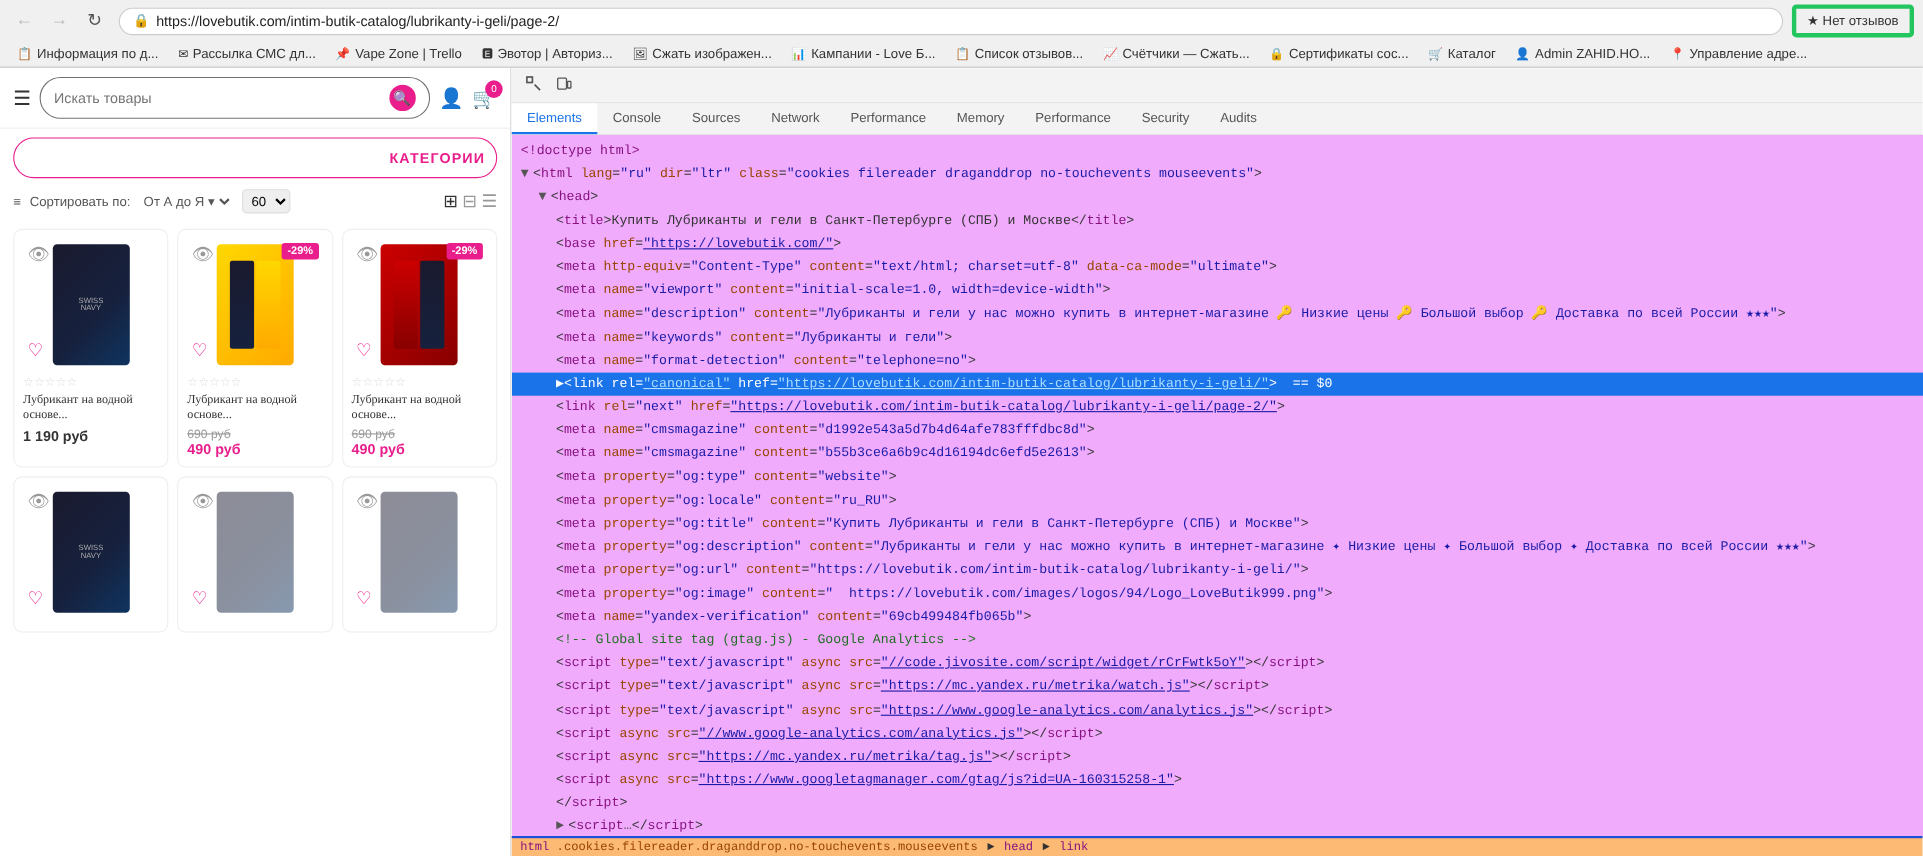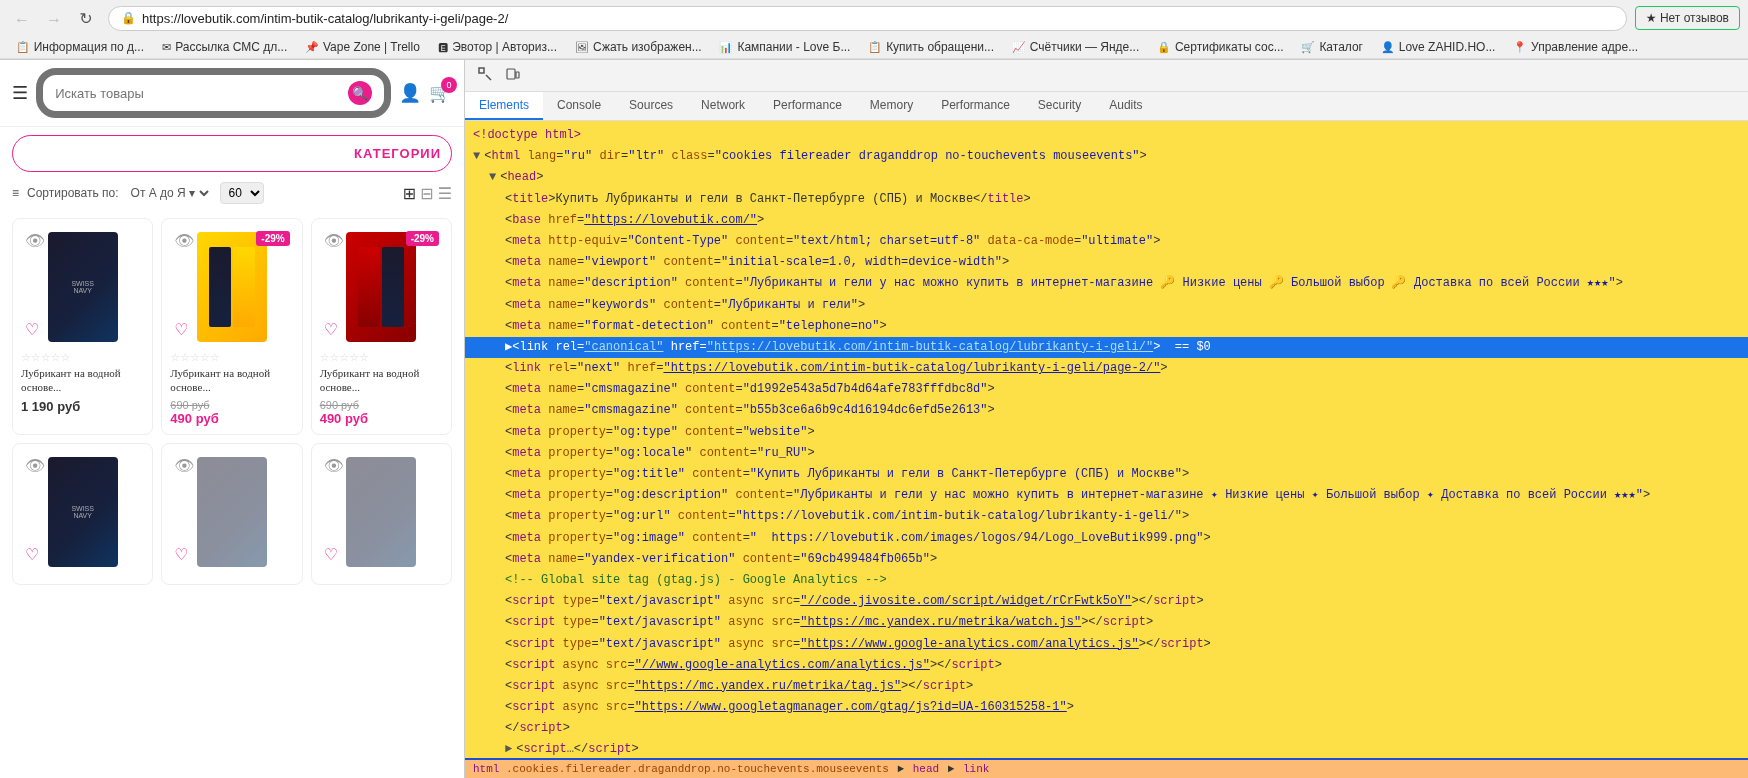--- a/index.html
+++ b/index.html
@@ -42,21 +42,21 @@
     .address-input {
       flex: 1;
       border: none;
       outline: none;
       font-size: 13px;
       color: #222;
       background: transparent;
     }
     .feedback-btn {
       background: none;
-      border: 1px solid #22c55e;
+      border: 4px solid #22c55e;
       padding: 4px 10px;
       border-radius: 4px;
       cursor: pointer;
       font-size: 12px;
       color: #333;
       white-space: nowrap;
     }
 
     
     .bookmarks-bar {
@@ -102,21 +102,21 @@
       gap: 8px;
       border-bottom: 1px solid #eee;
     }
     .hamburger-btn {
       background: none; border: none; cursor: pointer;
       font-size: 18px; color: #333;
     }
     .search-box {
       flex: 1;
       display: flex;
-      border: 7px solid #737373;
+      border: 1px solid #737373;
       border-radius: 20px;
       padding: 6px 12px;
       background: #fff;
     }
     .search-input {
       border: none; outline: none; font-size: 13px;
       color: #999; flex: 1; background: transparent;
     }
     .search-btn {
       background: #e91e8c; border: none; cursor: pointer;
@@ -281,21 +281,21 @@
     }
 
     
     .devtools-content {
       flex: 1;
       overflow-y: auto;
       font-family: 'Courier New', monospace;
       font-size: 12px;
       line-height: 1.6;
       padding: 4px 0;
-      background: #fde047;
+      background: #f0abfc;
     }
 
     .html-line {
       display: flex;
       align-items: flex-start;
       padding: 1px 8px;
       white-space: pre;
       cursor: pointer;
     }
     .html-line.selected { background: #1a73e8 !important; color: #fff; }
@@ -376,37 +376,37 @@
     <div class="bookmark-item">
       <span class="bookmark-icon">🖼</span>
       <span>Сжать изображен...</span>
     </div>
     <div class="bookmark-item">
       <span class="bookmark-icon">📊</span>
       <span>Кампании - Love Б...</span>
     </div>
     <div class="bookmark-item">
       <span class="bookmark-icon">📋</span>
-      <span>Купить обращени...</span>
+      <span>Список отзывов...</span>
     </div>
     <div class="bookmark-item">
       <span class="bookmark-icon">📈</span>
-      <span>Счётчики — Янде...</span>
+      <span>Счётчики — Сжать...</span>
     </div>
     <div class="bookmark-item">
       <span class="bookmark-icon">🔒</span>
       <span>Сертификаты сос...</span>
     </div>
     <div class="bookmark-item">
       <span class="bookmark-icon">🛒</span>
       <span>Каталог</span>
     </div>
     <div class="bookmark-item">
       <span class="bookmark-icon">👤</span>
-      <span>Love ZAHID.HO...</span>
+      <span>Admin ZAHID.HO...</span>
     </div>
     <div class="bookmark-item">
       <span class="bookmark-icon">📍</span>
       <span>Управление адре...</span>
     </div>
   </div>
 </div>
 
 <div class="main-container">
 

